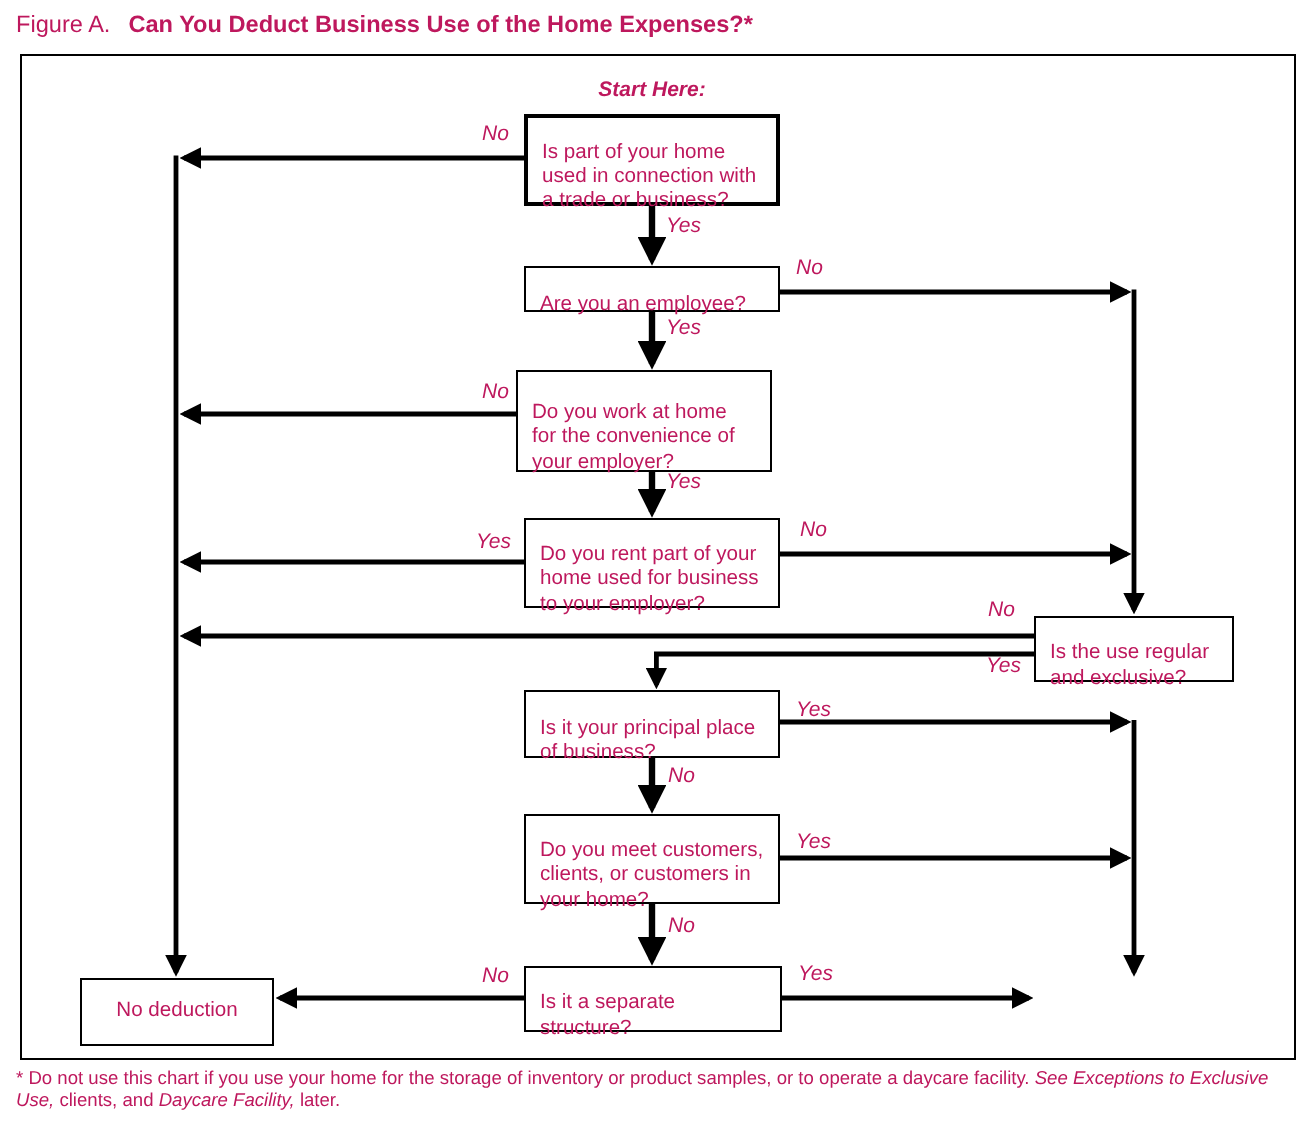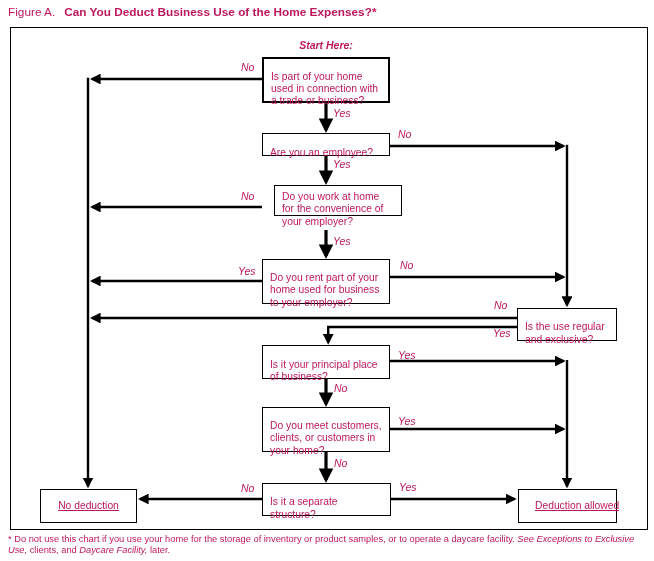--- a/index.html
+++ b/index.html
@@ -11,21 +11,21 @@
   .frame{position:absolute;left:10px;top:27px;width:638px;height:503px;
          border:1.6px solid #000;box-sizing:border-box;background:#fff;}
   svg.edges{position:absolute;left:0;top:0;width:654px;height:561px;pointer-events:none;}
   svg.edges path{fill:none;stroke:#000;}
   svg.edges path.e{stroke-width:2.4;}
   svg.edges path.v{stroke-width:3.2;}
   .node{position:absolute;background:#fff;border:1.4px solid #000;box-sizing:border-box;
         display:flex;align-items:center;padding:19px 3px 1px 7px;
         font-size:10.3px;line-height:12.3px;}
   .node.thick{border-width:2px;}
-  .node.center{justify-content:center;text-align:center;padding:16px;text-decoration:underline;}
+  .node.center{justify-content:center;text-align:center;padding:16px;}
   .nl{width:100%;}
   .nl div{white-space:nowrap;}
   .lbl{position:absolute;font-style:italic;font-size:10.5px;white-space:nowrap;}
   .start-here{position:absolute;left:262px;top:39px;width:128px;text-align:center;
               font-weight:bold;font-style:italic;font-size:10.5px;}
   .footnote{position:absolute;left:8px;top:534px;width:642px;
             font-size:9.3px;line-height:11px;}
   .footnote .it{font-style:italic;}
 </style>
 </head>
@@ -73,21 +73,21 @@
         <div>Is part of your home</div>
         <div>used in connection with</div>
         <div>a trade or business?</div>
       </div>
   </div>
   <div class="node" style="left:262px;top:133px;width:128px;height:23px">
     <div class="nl">
         <div>Are you an employee?</div>
       </div>
   </div>
-  <div class="node" style="left:274px;top:185px;width:128px;height:31px">
+  <div class="node" style="left:258px;top:185px;width:128px;height:51px">
     <div class="nl">
         <div>Do you work at home</div>
         <div>for the convenience of</div>
         <div>your employer?</div>
       </div>
   </div>
   <div class="node" style="left:262px;top:259px;width:128px;height:45px">
     <div class="nl">
         <div>Do you rent part of your</div>
         <div>home used for business</div>
@@ -117,25 +117,20 @@
     <div class="nl">
         <div>Is it a separate</div>
         <div>structure?</div>
       </div>
   </div>
   <div class="node center" style="left:40px;top:489px;width:97px;height:21px">
     <div class="nl">
         <div>No deduction</div>
       </div>
   </div>
-  <div class="node center" style="left:518px;top:489px;width:99px;height:21px">
-    <div class="nl">
-        <div>Deduction allowed</div>
-      </div>
-  </div>
 
   <span class="lbl" style="left:241px;top:61px">No</span>
   <span class="lbl" style="left:333px;top:107px">Yes</span>
   <span class="lbl" style="left:398px;top:128px">No</span>
   <span class="lbl" style="left:333px;top:158px">Yes</span>
   <span class="lbl" style="left:241px;top:190px">No</span>
   <span class="lbl" style="left:333px;top:235px">Yes</span>
   <span class="lbl" style="left:238px;top:265px">Yes</span>
   <span class="lbl" style="left:400px;top:259px">No</span>
   <span class="lbl" style="left:494px;top:299px">No</span>

